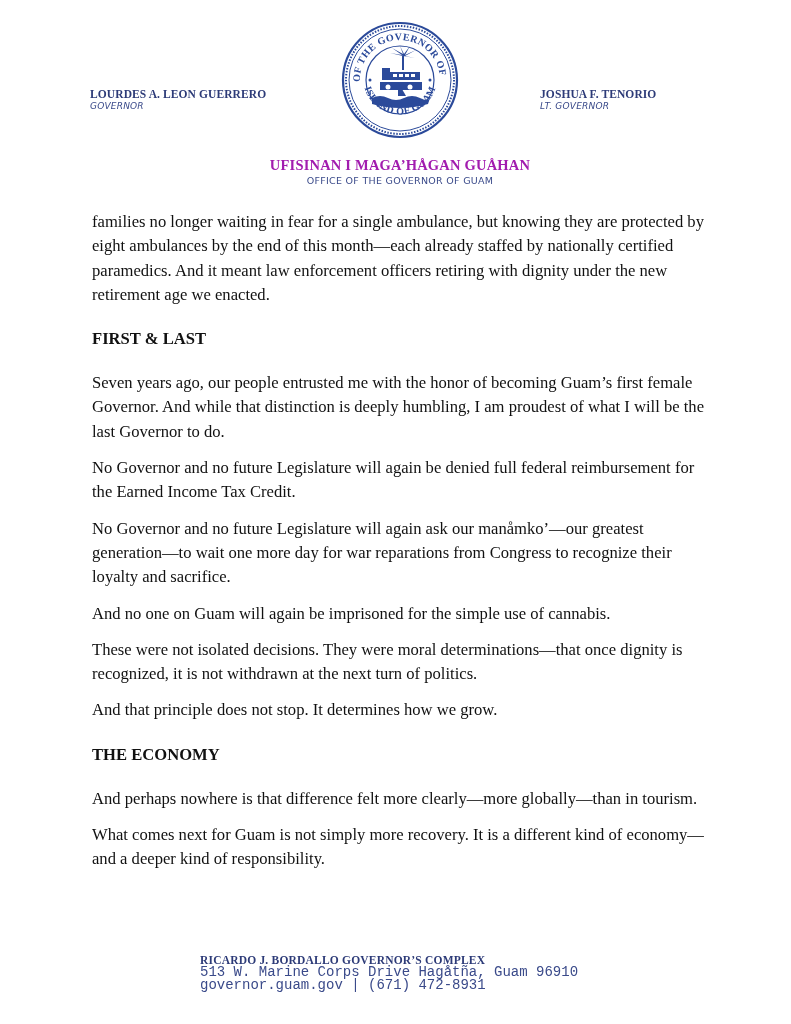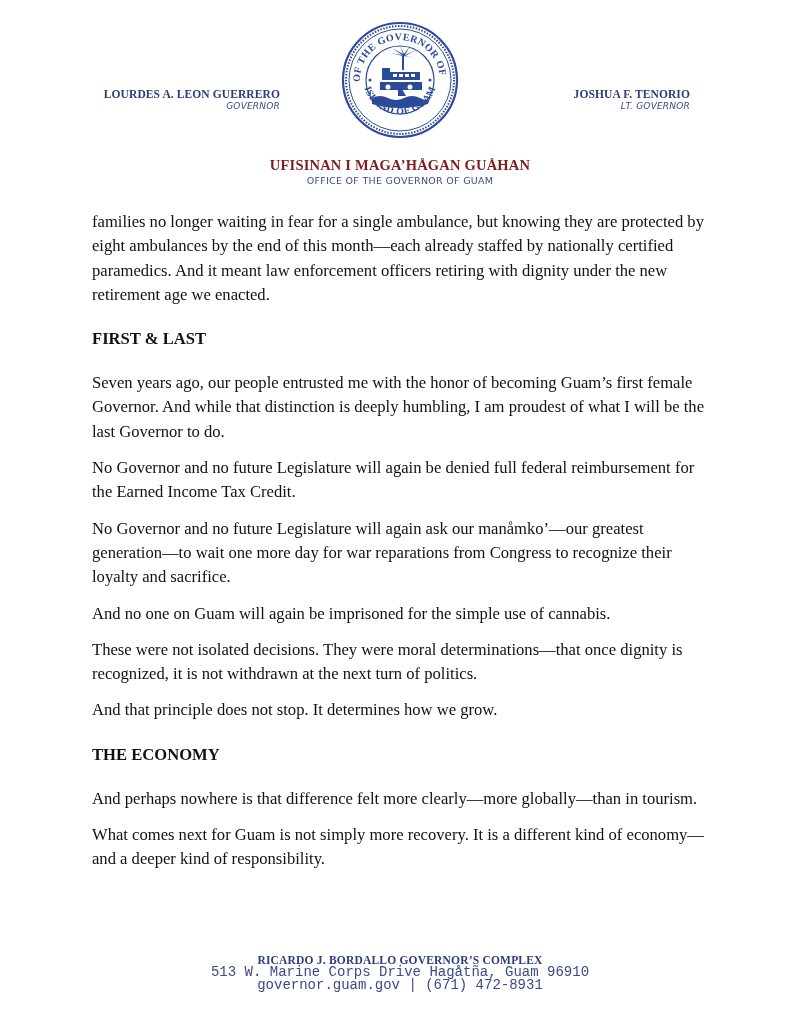--- a/index.html
+++ b/index.html
@@ -1,37 +1,37 @@
 <!DOCTYPE html>
 <html><head>
 <meta charset="utf-8">
 <style>
   html, body { margin: 0; padding: 0; background: #ffffff; }
   body { width: 791px; height: 1024px; position: relative; overflow: hidden; }
   .page { position: absolute; left: 0; top: 0; width: 791px; height: 1024px; background: #fff; }
 
-  .hdr-left, .hdr-right { position: absolute; text-align: right; color: #2b3a7a; }
+  .hdr-left, .hdr-right { position: absolute; text-align: left; color: #2b3a7a; }
   .hdr-left { left: 90px; top: 88px; width: 190px; }
   .hdr-right { left: 540px; top: 88px; width: 150px; }
   .hdr-name { font-family: "Liberation Serif", serif; font-weight: bold; font-size: 11.5px; letter-spacing: 0.1px; color: #2d3b78; }
   .hdr-title { font-family: "DejaVu Sans", sans-serif; font-size: 9px; color: #3a4a8a; margin-top: 1px; letter-spacing: 0.2px; font-style: italic; }
 
   .seal { position: absolute; left: 340px; top: 20px; width: 120px; height: 120px; }
 
   .office { position: absolute; left: 200px; top: 157px; width: 400px; text-align: center; }
-  .office-main { font-family: "Liberation Serif", serif; font-weight: bold; font-size: 14.5px; color: #7f1d1d; letter-spacing: 0.2px; }
+  .office-main { font-family: "Liberation Serif", serif; font-weight: bold; font-size: 14.5px; color: #a21caf; letter-spacing: 0.2px; }
   .office-sub { font-family: "DejaVu Sans", sans-serif; font-size: 9.5px; color: #3a4a8a; margin-top: 1px; letter-spacing: 0.3px; }
 
   .body { position: absolute; left: 92px; top: 210px; width: 630px;
           font-family: "Liberation Serif", serif; font-size: 16.6px; line-height: 24.3px; color: #111; }
   .body p { margin: 0 8px 12px 0; }
   .body h2 { margin: 12px 0 20px 0; font-size: 16.6px; font-weight: bold; line-height: 24px; }
   .body .lead { margin-bottom: 20px; }
 
-  .footer { position: absolute; left: 200px; top: 954px; width: 400px; text-align: center; }
+  .footer { position: absolute; left: 200px; top: 954px; width: 400px; text-align: left; }
   .ft-main { font-family: "Liberation Serif", serif; font-weight: bold; font-size: 11.5px; color: #2d3b78; letter-spacing: 0.2px; }
   .ft-line { font-family: Liberation Mono, monospace; font-size: 14px; color: #3a4a8a; line-height: 13px; }
 </style>
 </head>
 <body>
 
 <div class="page">
 
   <div class="hdr-left">
     <div class="hdr-name">LOURDES A. LEON GUERRERO</div>

